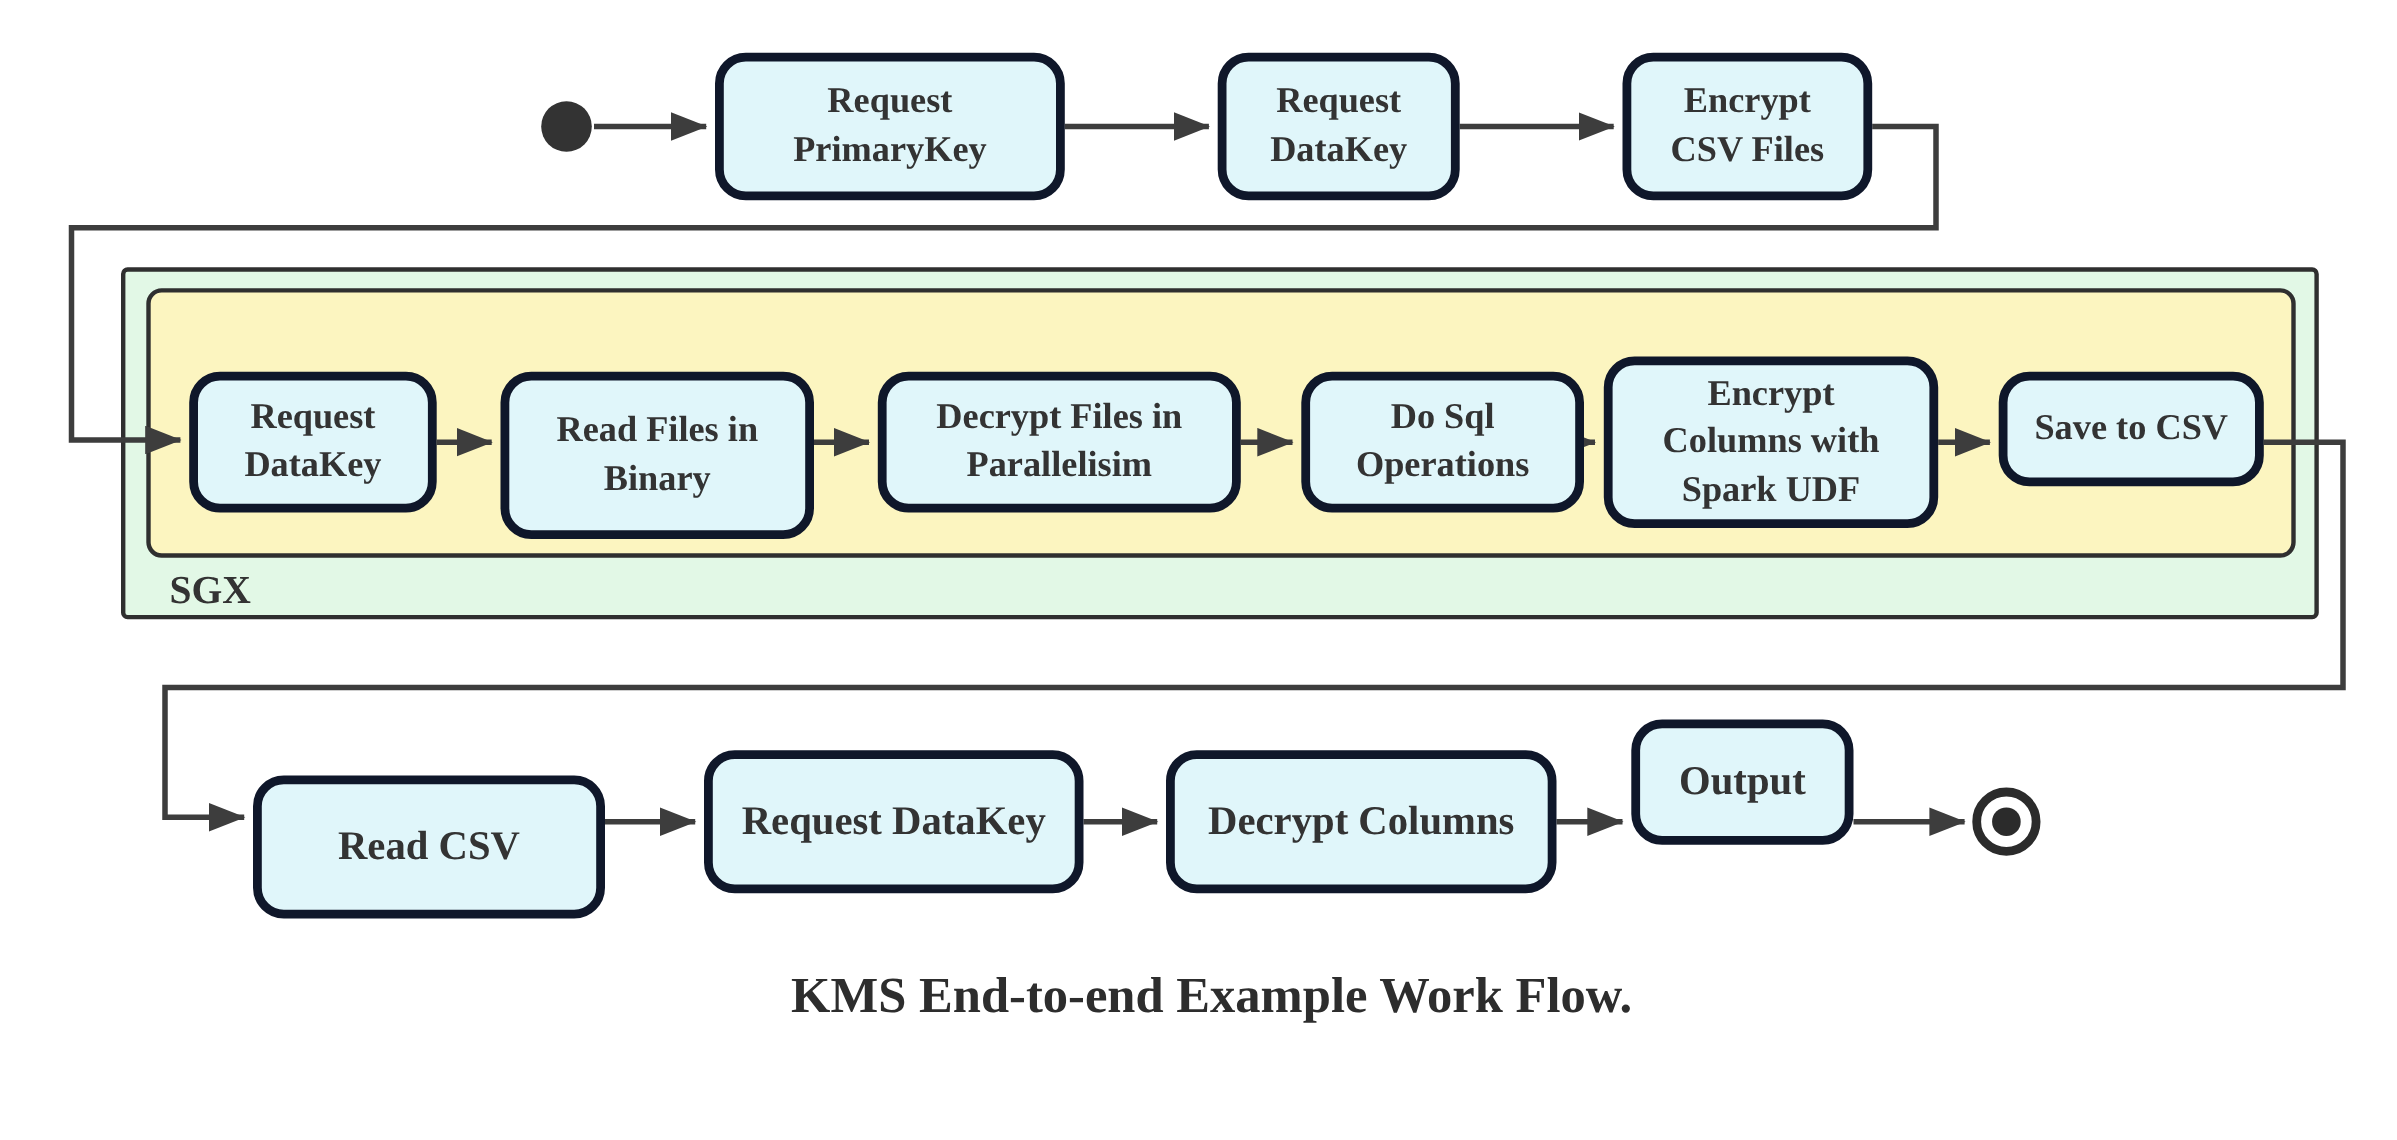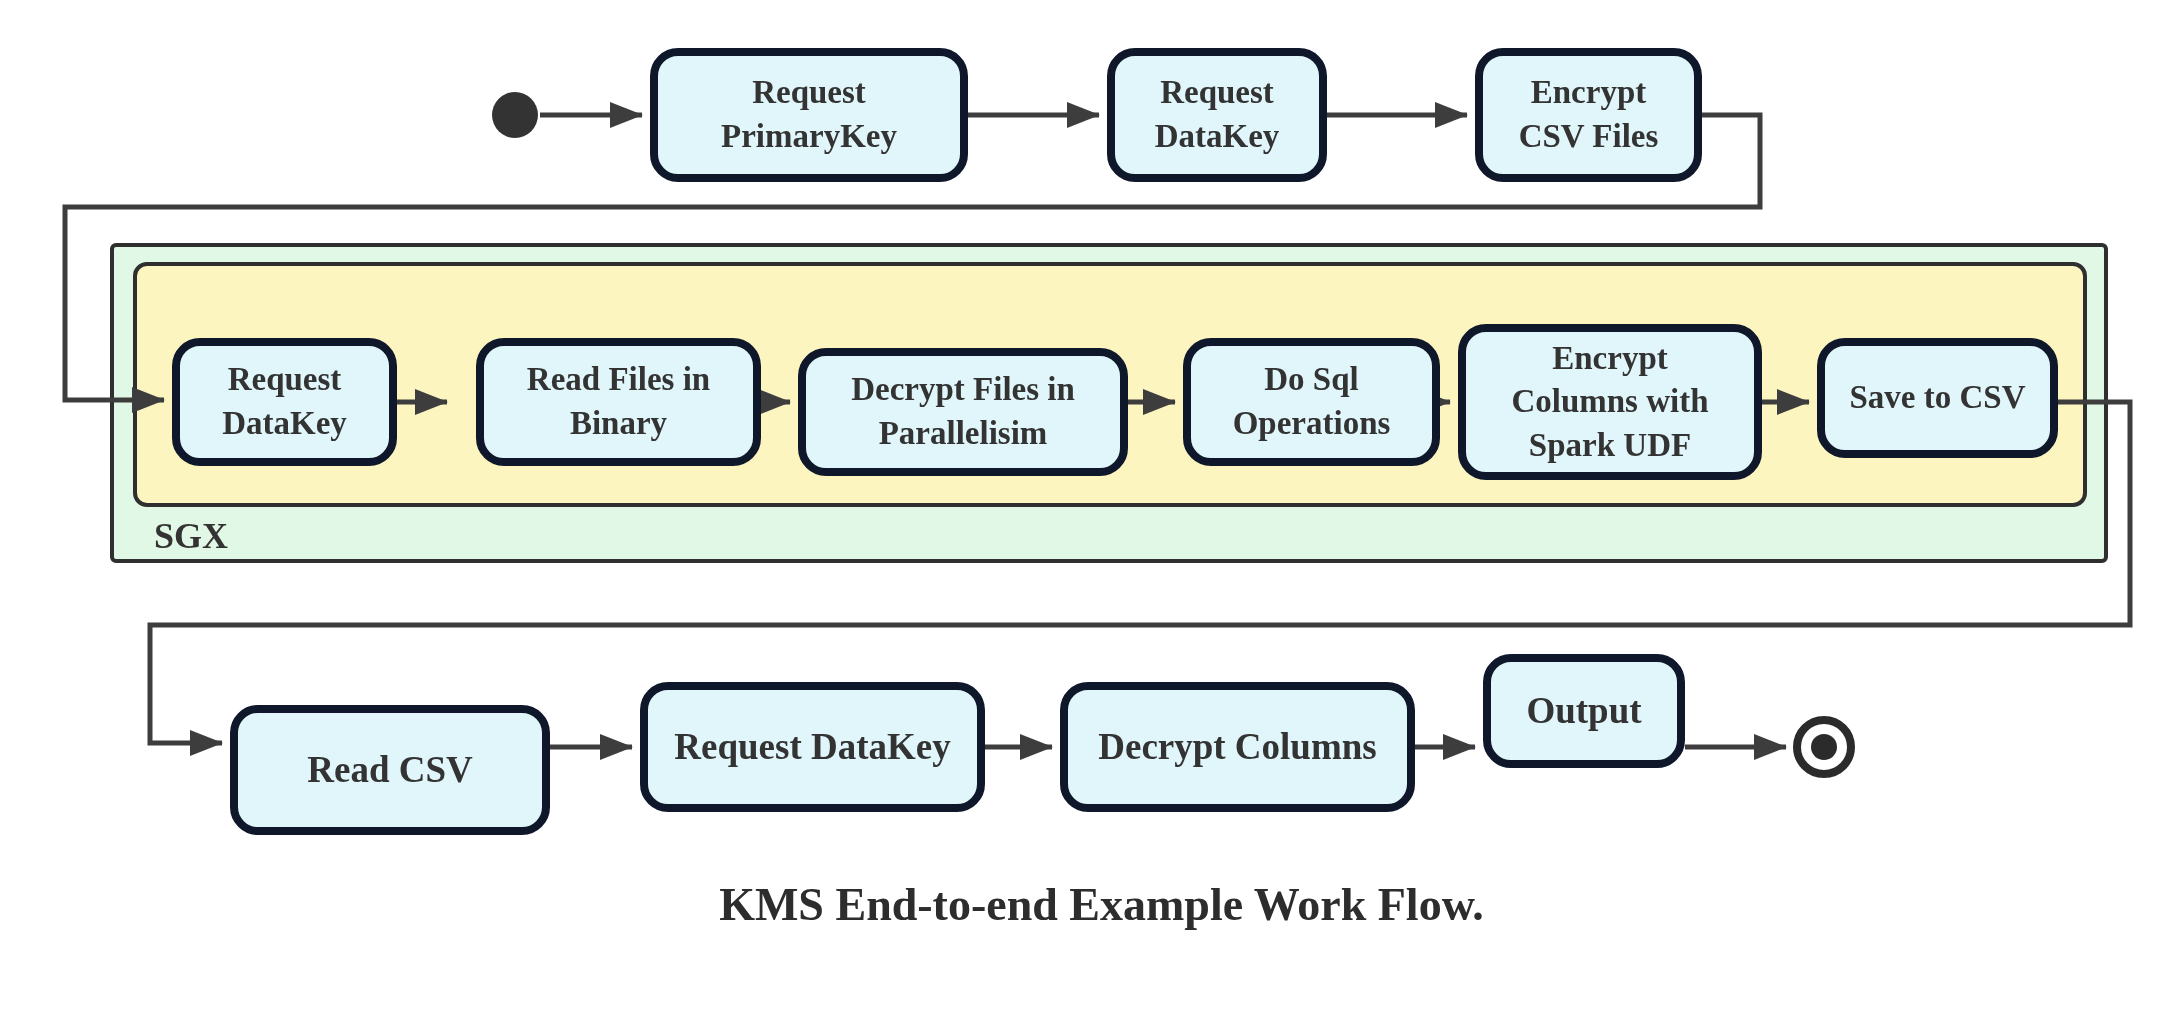--- a/index.html
+++ b/index.html
@@ -91,30 +91,30 @@
 
   <div class="node" style="left:650px;top:48px;width:318px;height:134px;">Request
 PrimaryKey</div>
   <div class="node" style="left:1107px;top:48px;width:220px;height:134px;">Request
 DataKey</div>
   <div class="node" style="left:1475px;top:48px;width:227px;height:134px;">Encrypt
 CSV Files</div>
 
   <div class="node" style="left:172px;top:338px;width:225px;height:128px;">Request
 DataKey</div>
-  <div class="node" style="left:476px;top:338px;width:285px;height:128px;">Read Files in
+  <div class="node" style="left:455px;top:338px;width:285px;height:152px;">Read Files in
 Binary</div>
-  <div class="node" style="left:798px;top:348px;width:330px;height:128px;">Decrypt Files in
+  <div class="node" style="left:798px;top:338px;width:330px;height:128px;">Decrypt Files in
 Parallelisim</div>
   <div class="node" style="left:1183px;top:338px;width:257px;height:128px;">Do Sql
 Operations</div>
   <div class="node" style="left:1458px;top:324px;width:304px;height:156px;">Encrypt
 Columns with
 Spark UDF</div>
-  <div class="node" style="left:1817px;top:338px;width:241px;height:120px;">Save to CSV</div>
+  <div class="node" style="left:1817px;top:338px;width:241px;height:104px;">Save to CSV</div>
 
   <div class="node bottom" style="left:230px;top:705px;width:320px;height:130px;">Read CSV</div>
   <div class="node bottom" style="left:640px;top:682px;width:345px;height:130px;">Request DataKey</div>
   <div class="node bottom" style="left:1060px;top:682px;width:355px;height:130px;">Decrypt Columns</div>
   <div class="node bottom" style="left:1483px;top:654px;width:202px;height:114px;">Output</div>
 
   <div id="caption">KMS End-to-end Example Work Flow.</div>
 
 </div>
 

